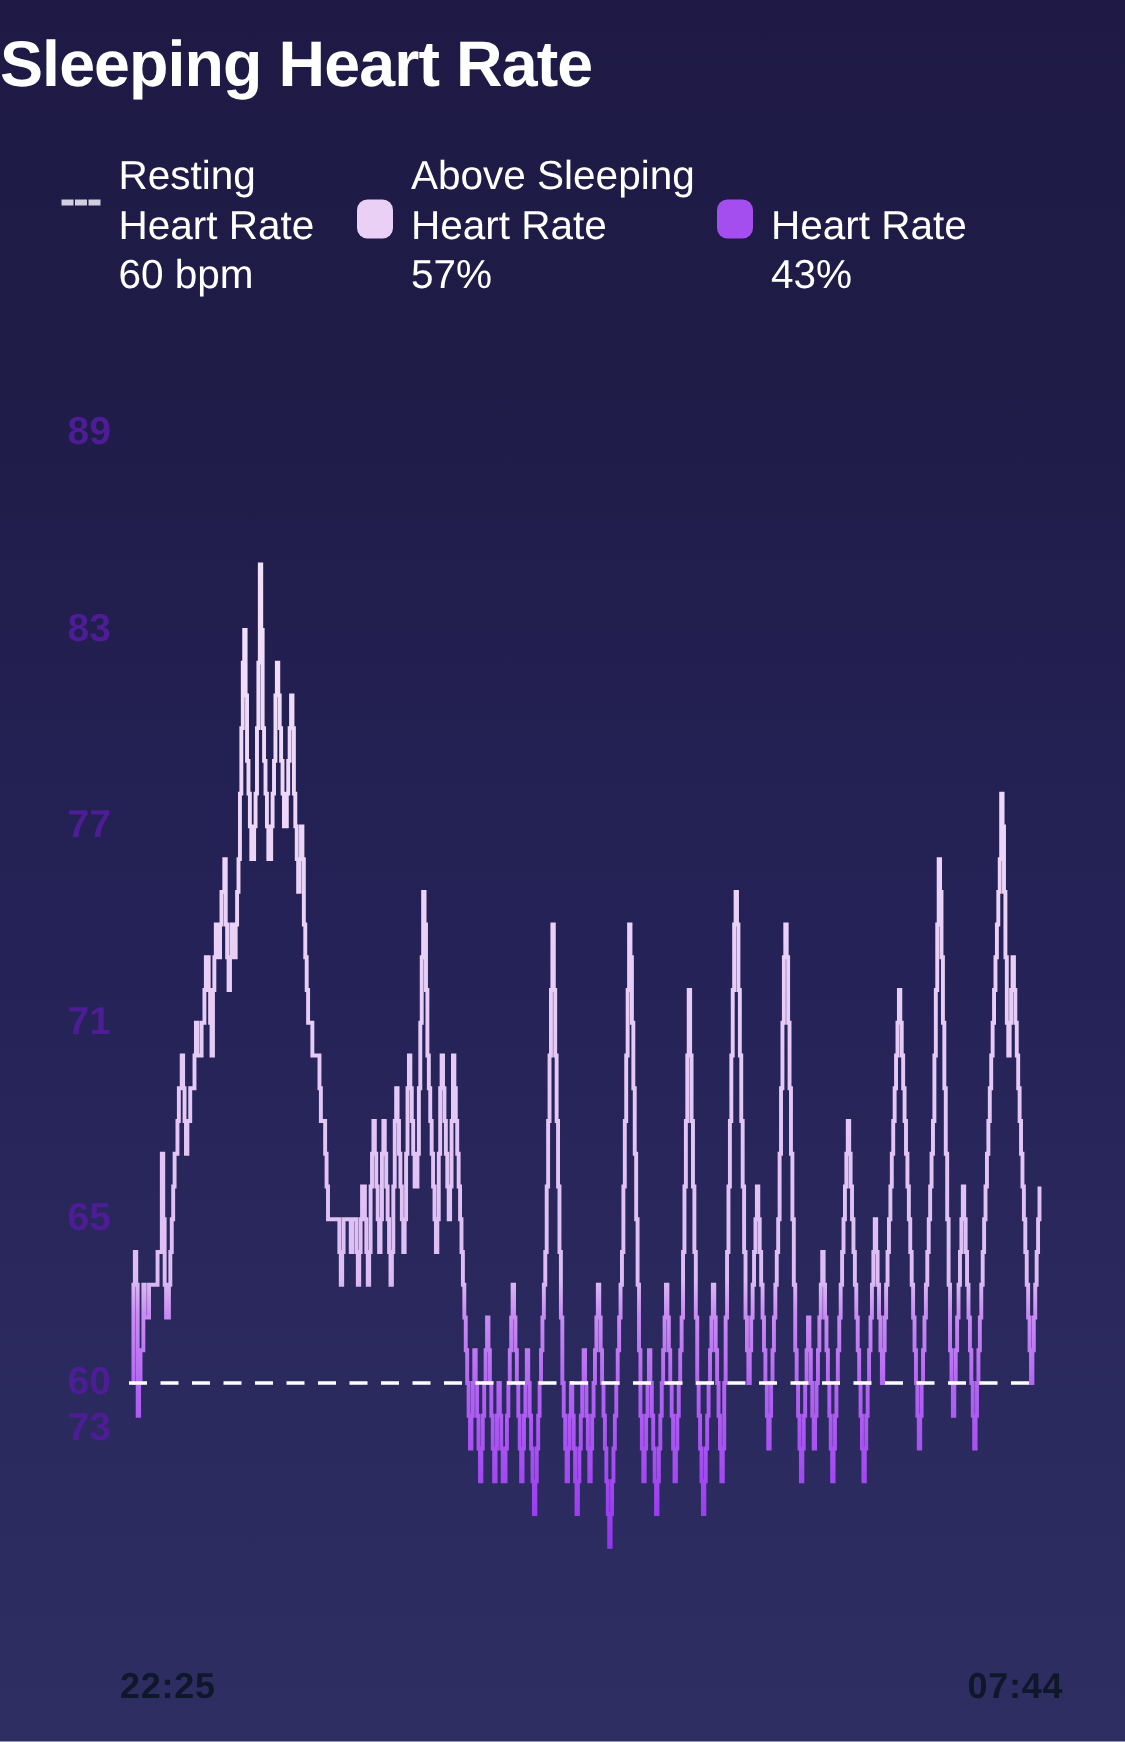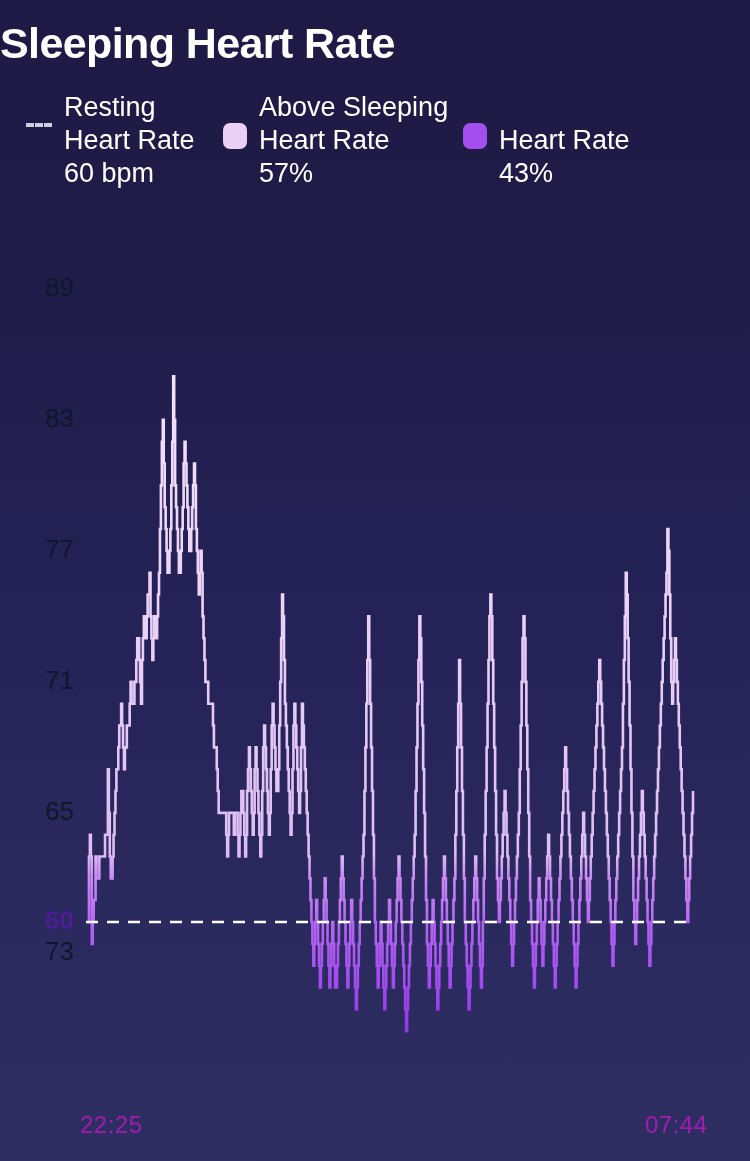--- a/index.html
+++ b/index.html
@@ -18,22 +18,22 @@
   #chart-title {
     font-size:43px;
     font-weight:bold;
     letter-spacing:-0.6px;
     color:#ffffff;
     line-height:1.0;
   }
 
   
   #legend {
-    margin-top:26px;
-    padding-left:24px;
+    margin-top:36px;
+    padding-left:39px;
     display:flex;
     align-items:flex-start;
   }
   .legend-item { display:flex; align-items:flex-start; }
   .legend-item.col1 { width:195px; }
   .legend-item.col2 { width:240px; }
   .legend-item.col3 { width:240px; }
 
   .legend-marker-wrap {
     width:40px;
@@ -70,37 +70,37 @@
     position:absolute;
     left:0; top:0;
     width:750px; height:1161px;
     pointer-events:none;
   }
   #plot-svg { position:absolute; left:0; top:0; }
 
   .y-tick {
     position:absolute;
     font-size:26px;
-    color:#0f172a;
-    font-weight:400;
+    color:#4c1d95;
+    font-weight:700;
     text-align:right;
     width:58px;
     left:16px;
   }
   .y-tick.resting {
     color:#4c1d95;
     font-weight:bold;
   }
 
   .x-tick {
     position:absolute;
     font-size:24px;
-    color:#a21caf;
+    color:#0f172a;
     top:1111px;
-    font-weight:normal;
+    font-weight:bold;
     letter-spacing:0.5px;
   }
   #x-tick-start { left:80px; }
   #x-tick-end   { left:645px; }
 </style>
 </head>
 <body>
 
 <div id="header">
   <div id="chart-title">Sleeping Heart Rate</div>

